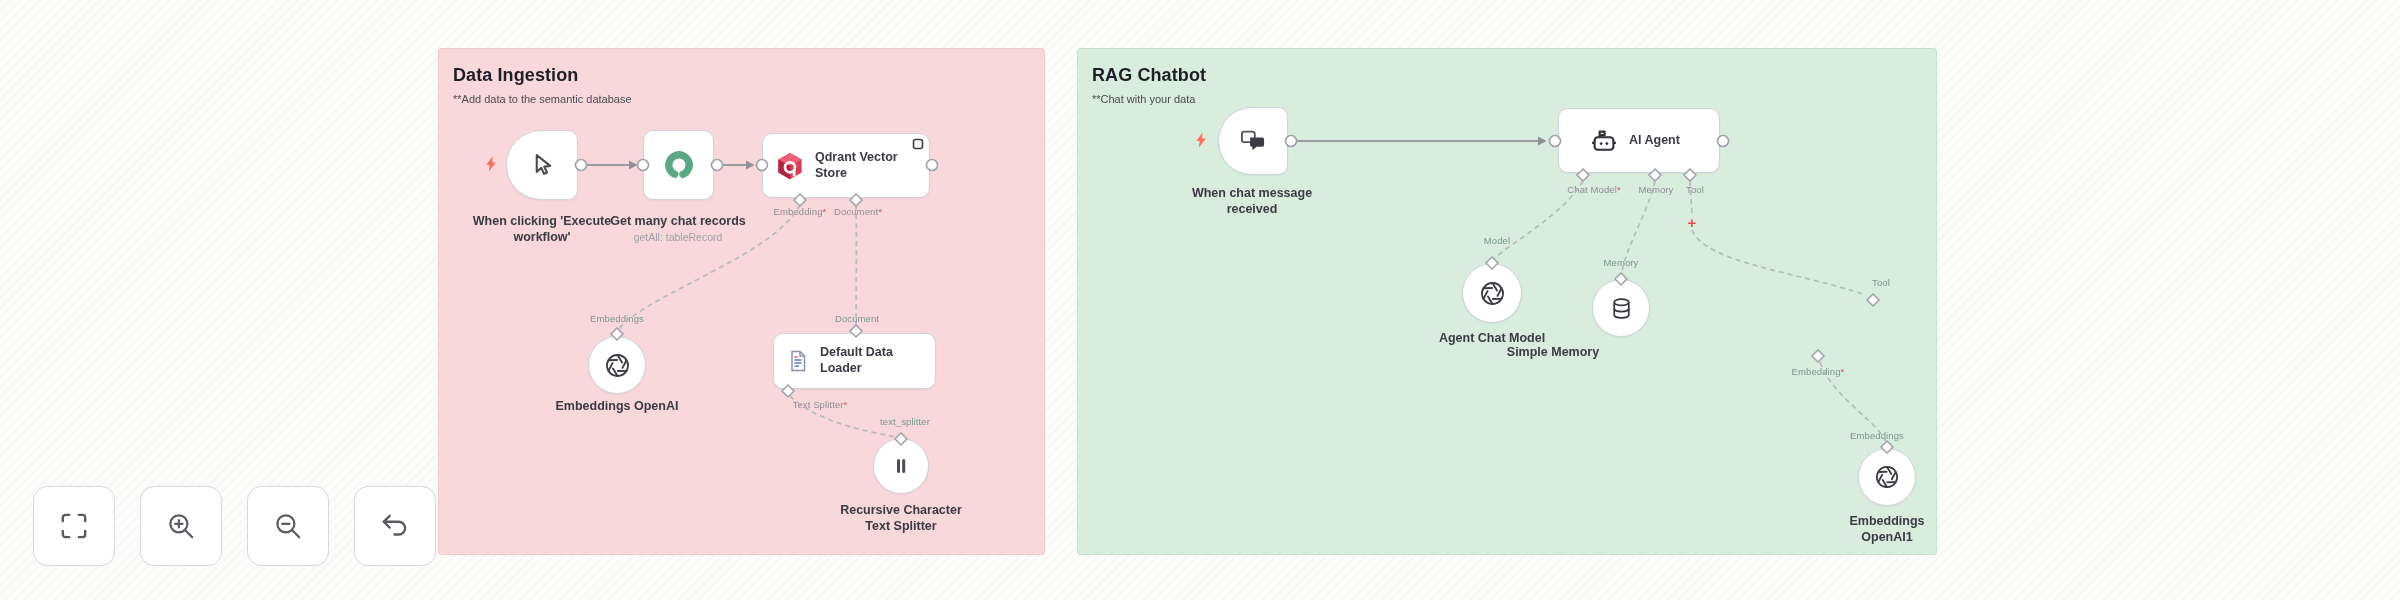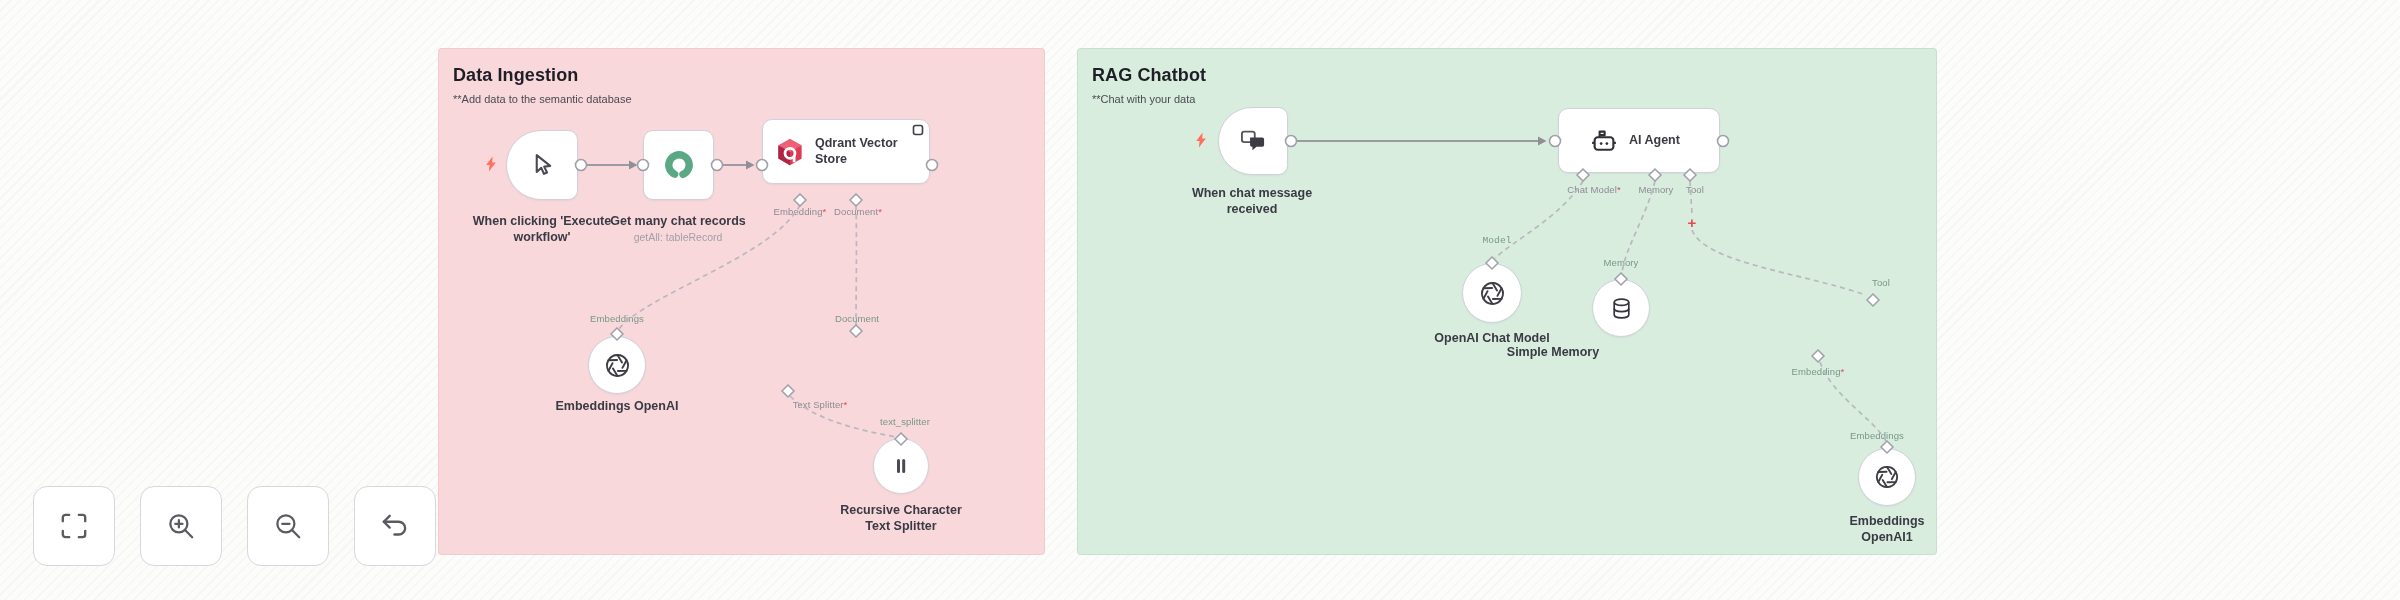--- a/index.html
+++ b/index.html
@@ -96,21 +96,21 @@
   <div class="node square" style="left:643px; top:130px; width:71px; height:70px;">
     <span class="icon">
       <svg width="34" height="34" viewBox="0 0 24 24">
           <circle cx="12" cy="12" r="7.2" fill="none" stroke="#5ba884" stroke-width="5.2" stroke-dasharray="39 6.5" transform="rotate(115 12 12)" stroke-linecap="round"></circle>
         </svg>
     </span>
   </div>
   <div class="node-label" style="left:678px; top:213px; width:170px;">Get many chat records</div>
   <div class="node-sub" style="left:678px; top:231px;">getAll: tableRecord</div>
 
-  <div class="node wide" style="left:762px; top:119px; width:168px; height:65px;">
+  <div class="node wide" style="left:762px; top:133px; width:168px; height:65px;">
     <span class="icon">
       <svg width="30" height="30" viewBox="0 0 24 24">
         <polygon points="12,1.5 21.3,6.8 21.3,17.2 12,22.5 2.7,17.2 2.7,6.8" fill="#dc3a55"></polygon>
         <polygon points="12,1.5 21.3,6.8 12,12 2.7,6.8" fill="#ee6077"></polygon>
         <polygon points="2.7,6.8 12,12 12,22.5 2.7,17.2" fill="#b02343"></polygon>
         <circle cx="12" cy="13" r="4" fill="none" stroke="#fff" stroke-width="2.2"></circle>
         <rect x="14.2" y="15.2" width="2.2" height="5" fill="#fff"></rect>
       </svg>
     </span>
     <span class="ntitle" style="width:94px;">Qdrant Vector Store</span>
@@ -148,20 +148,31 @@
           </g>
         <g transform="rotate(300)">
             <path d="M 0 -9.3 A 9.3 9.3 0 0 1 8.05 -4.65 L 4.4 2.1"></path>
           </g>
       </svg>
     </span>
   </div>
   <div class="node-label" style="left:617px; top:398px; width:170px;">Embeddings OpenAI</div>
 
   <div class="clabel teal" style="left:857px; top:313px;">Document</div>
+  <div class="node wide pill" style="left:773px; top:333px; width:163px; height:56px;">
+    <span class="icon">
+      <svg width="24" height="24" viewBox="0 0 24 24">
+        <path d="M6 2.5 h8 l4.5 4.5 v14.5 h-12.5 z" fill="#fff" stroke="#8a93a6" stroke-width="1.5"></path>
+        <path d="M14 2.5 v4.5 h4.5" fill="none" stroke="#8a93a6" stroke-width="1.5"></path>
+        <path d="M8.5 11 h7 M8.5 14 h7 M8.5 17 h4.5" stroke="#5b79c9" stroke-width="1.4"></path>
+        <path d="M8.5 8 h3" stroke="#d6485a" stroke-width="1.4"></path>
+      </svg>
+    </span>
+    <span class="ntitle">Default Data Loader</span>
+  </div>
   <div class="clabel" style="left:800px; top:399px;margin-left:20px;">
     <span>Text Splitter</span><span class="req">*</span>
   </div>
   <div class="clabel teal" style="left:905px; top:416px;">text_splitter</div>
 
   <div class="node circle" style="left:873px; top:438px; width:56px; height:56px;">
     <span class="icon">
       <svg width="24" height="24" viewBox="0 0 24 24">
         <rect x="8" y="5" width="3" height="14" rx="1.5" fill="#4a4a52"></rect>
         <rect x="13.2" y="5" width="3" height="14" rx="1.5" fill="#4a4a52"></rect>
@@ -197,21 +208,21 @@
     </span>
     <span class="ntitle">AI Agent</span>
   </div>
   <div class="clabel" style="left:1594px; top:184px;">
     <span>Chat Model</span><span class="req">*</span>
   </div>
   <div class="clabel" style="left:1656px; top:184px;">Memory</div>
   <div class="clabel" style="left:1695px; top:184px;">Tool</div>
   <div class="marker-plus" style="left:1692px; top:222px;">+</div>
 
-  <div class="clabel teal" style="left:1497px; top:235px;font-family:Liberation Mono, monospace;">Model</div>
+  <div class="clabel teal" style="left:1497px; top:235px;">Model</div>
   <div class="node circle" style="left:1462px; top:263px; width:60px; height:60px;">
     <span class="icon">
       <svg width="27" height="27" viewBox="-12 -12 24 24" fill="none" stroke="#3d3d44" stroke-width="1.7" stroke-linecap="round" stroke-linejoin="round">
         <g>
             <path d="M 0 -9.3 A 9.3 9.3 0 0 1 8.05 -4.65 L 4.4 2.1"></path>
           </g>
         <g transform="rotate(60)">
             <path d="M 0 -9.3 A 9.3 9.3 0 0 1 8.05 -4.65 L 4.4 2.1"></path>
           </g>
         <g transform="rotate(120)">
@@ -222,21 +233,21 @@
           </g>
         <g transform="rotate(240)">
             <path d="M 0 -9.3 A 9.3 9.3 0 0 1 8.05 -4.65 L 4.4 2.1"></path>
           </g>
         <g transform="rotate(300)">
             <path d="M 0 -9.3 A 9.3 9.3 0 0 1 8.05 -4.65 L 4.4 2.1"></path>
           </g>
       </svg>
     </span>
   </div>
-  <div class="node-label" style="left:1492px; top:330px; width:160px;">OpenAI Chat Model</div>
+  <div class="node-label" style="left:1492px; top:330px; width:160px;">Agent Chat Model</div>
 
   <div class="clabel teal" style="left:1621px; top:257px;">Memory</div>
   <div class="node circle" style="left:1592px; top:279px; width:58px; height:58px;">
     <span class="icon">
       <svg width="25" height="25" viewBox="0 0 24 24" fill="none" stroke="#33333b" stroke-width="1.6">
         <ellipse cx="12" cy="6" rx="7" ry="3"></ellipse>
         <path d="M5 6 v12 c0 1.7 3.1 3 7 3 s7 -1.3 7 -3 V6"></path>
         <path d="M5 12 c0 1.7 3.1 3 7 3 s7 -1.3 7 -3"></path>
       </svg>
     </span>

